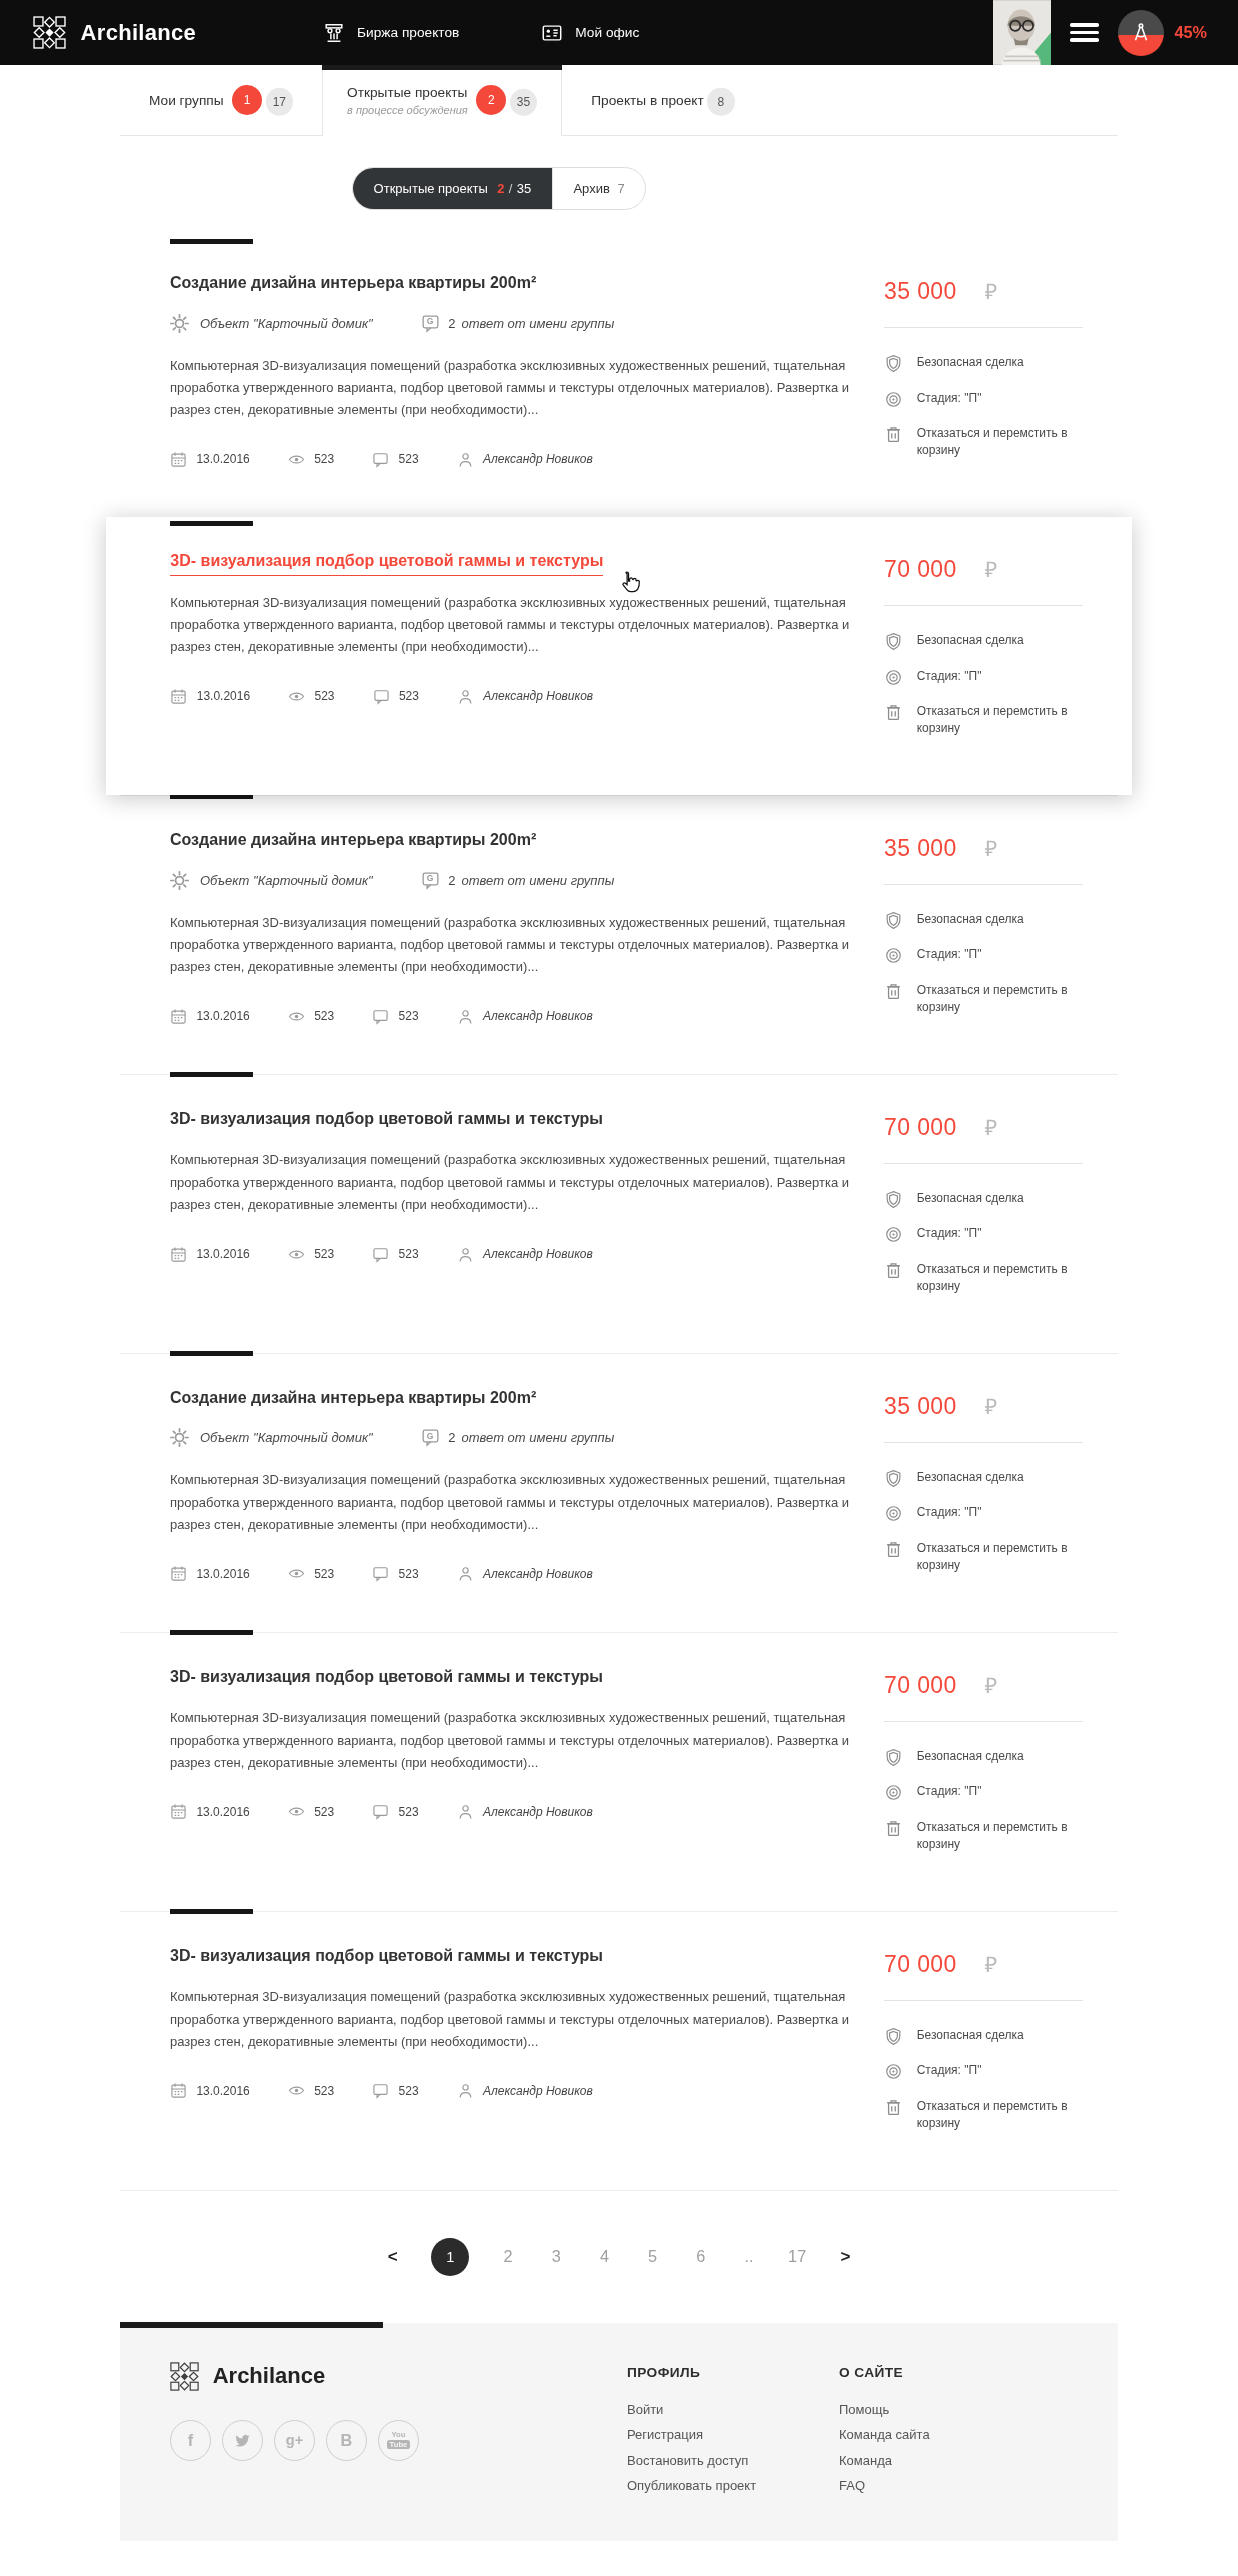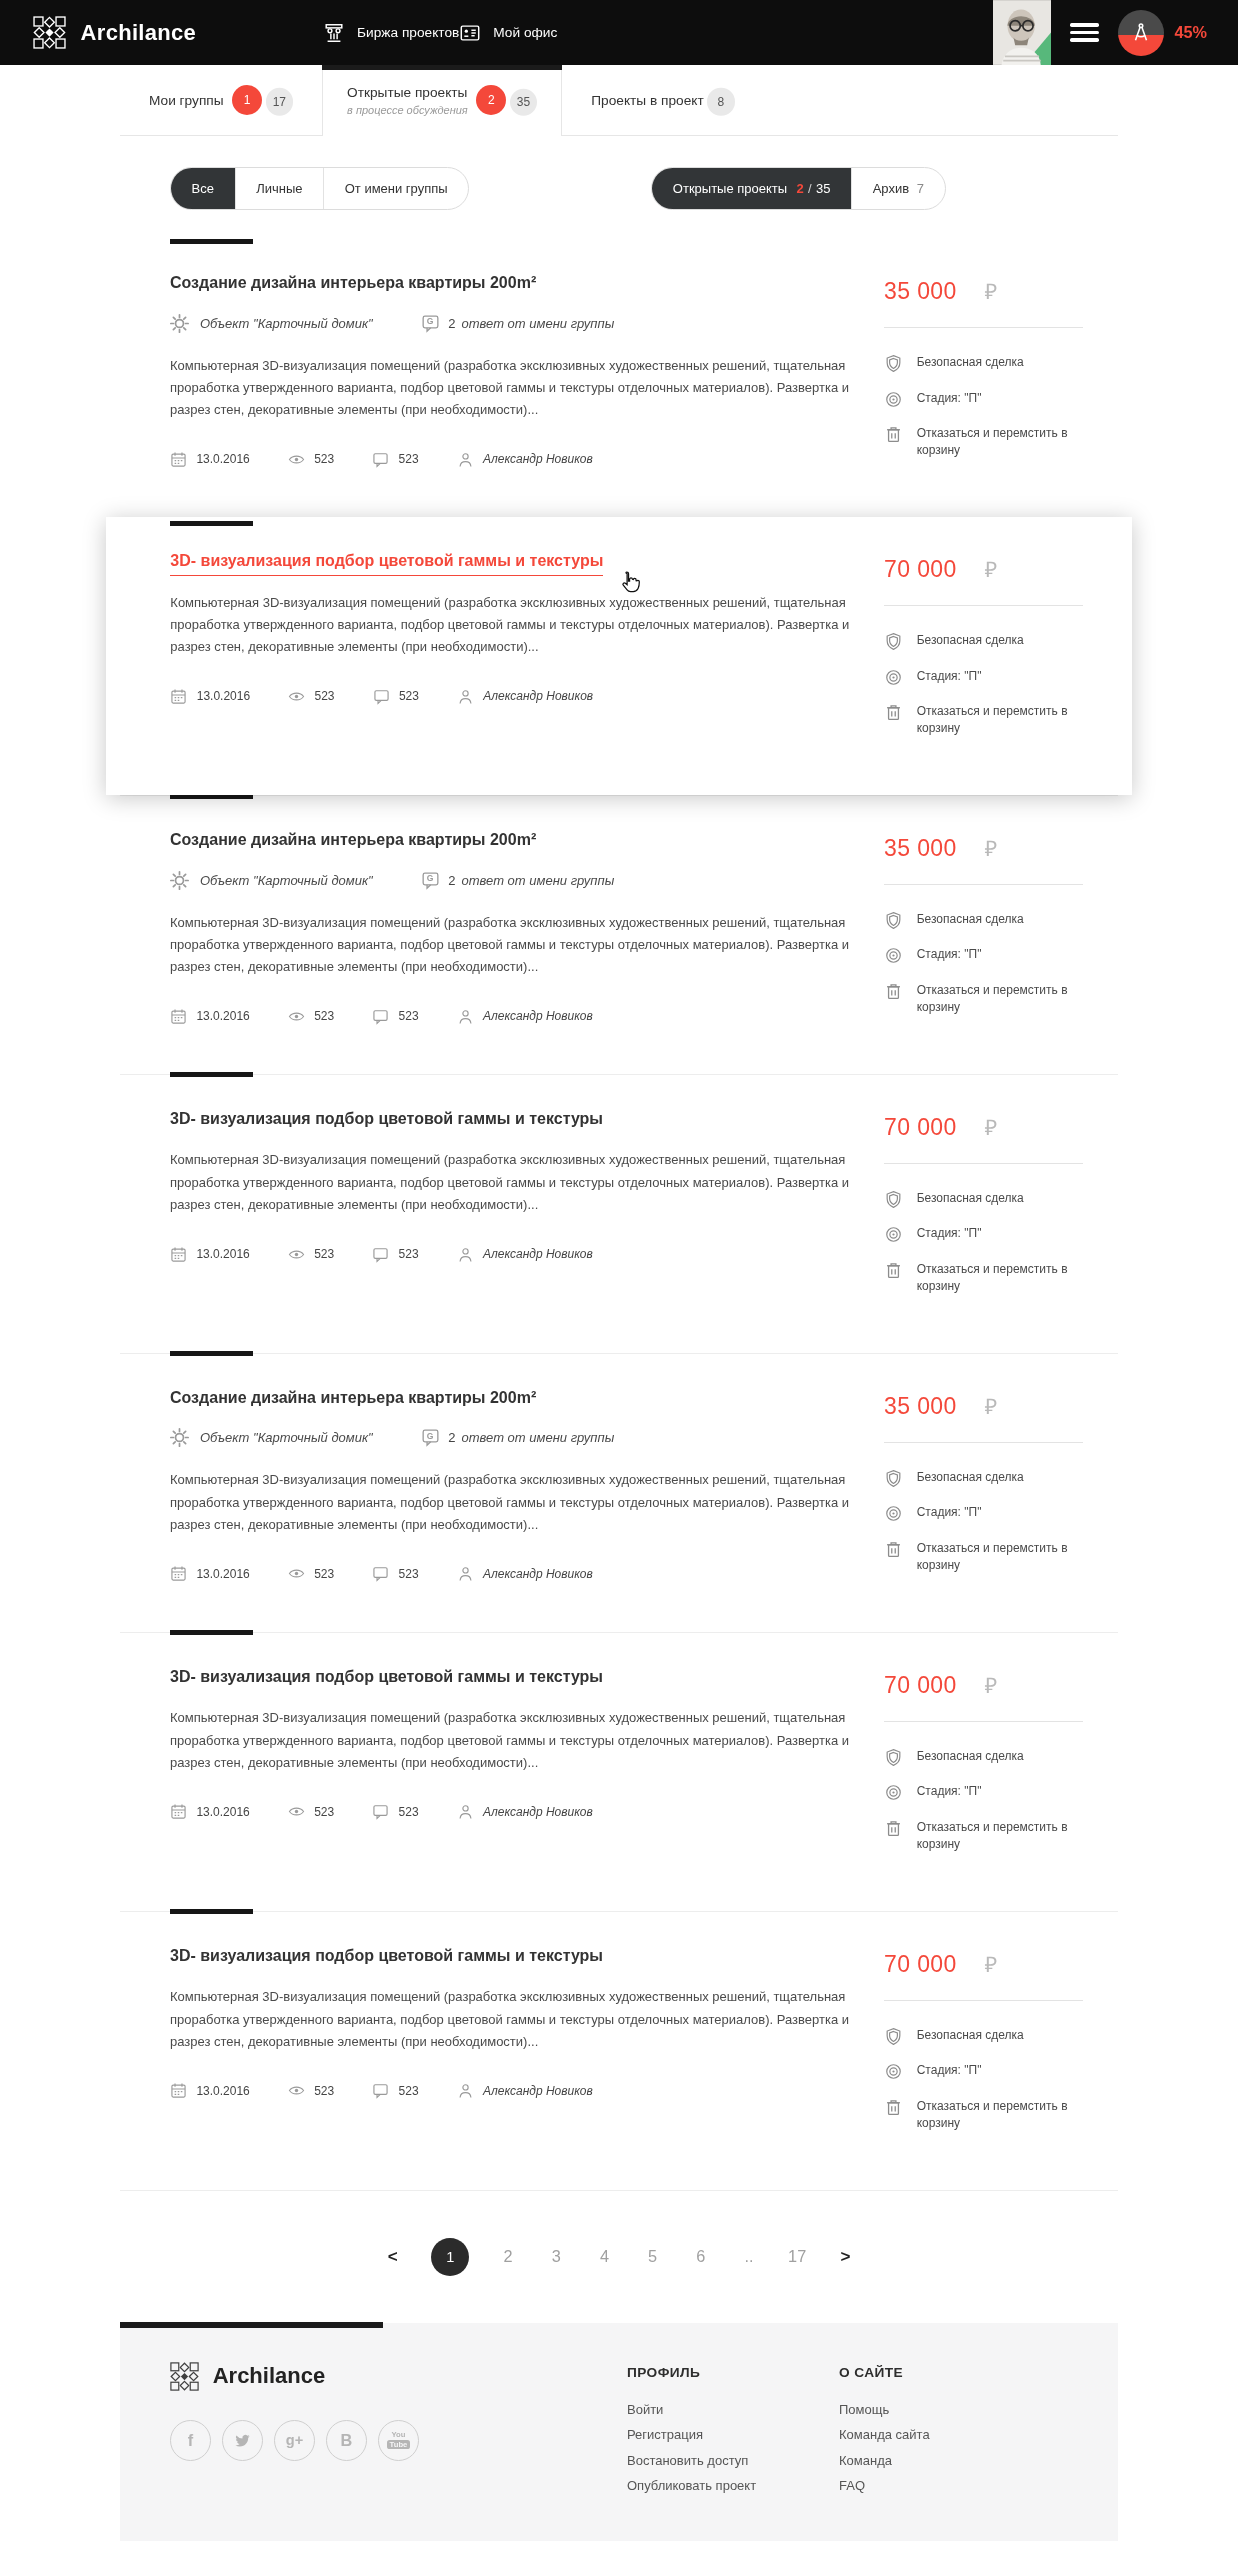--- a/index.html
+++ b/index.html
@@ -6,21 +6,21 @@
   body{width:1238px;font-family:"Liberation Sans",sans-serif;color:#333;position:relative;}
   svg{display:block;}
   .ic{width:17px;height:17px;color:#9a9a9a;}
   .ic2{width:19px;height:19px;color:#8c8c8c;flex:none;}
 
   
   .header{height:65px;background:#0d0d0d;display:flex;align-items:center;}
   .brand{display:flex;align-items:center;gap:14.6px;padding-left:33px;}
   .brand .logo{width:33px;height:33px;color:#fff;}
   .brand-name{color:#fff;font-size:22px;font-weight:700;letter-spacing:0.3px;}
-  .topnav{display:flex;margin-left:127px;}
+  .topnav{display:flex;gap:82px;margin-left:127px;}
   .topnav-item{display:flex;align-items:center;gap:12px;color:#fff;font-size:13.7px;cursor:pointer;}
   .topnav-item .ic{color:#fff;width:22px;height:22px;}
   .h-right{margin-left:auto;display:flex;align-items:center;padding-right:31px;}
   .avatar{width:58px;height:65px;overflow:hidden;flex:none;}
   .burger{margin-left:19px;width:29px;cursor:pointer;}
   .burger span{display:block;height:3.4px;border-radius:1.7px;background:#fff;margin:4.3px 0;}
   .prog-badge{margin-left:19px;width:46px;height:46px;border-radius:50%;
     background:linear-gradient(to top,#f4483a 45%,#4a4a4a 45%);
     display:flex;align-items:center;justify-content:center;flex:none;}
   .prog-badge svg{width:22px;height:22px;color:#fff;}
@@ -284,31 +284,20 @@
       <span class="badge red">2</span>
       <span class="badge gray">35</span>
     </div>
     <div class="tab">
       <span>Проекты в проект</span>
       <span class="badge gray">8</span>
     </div>
   </div>
 
   <div class="filters">
-    <div class="pill-group">
-      <div class="pill dark">
-        <span>Все</span>
-      </div>
-      <div class="pill">
-        <span>Личные</span>
-      </div>
-      <div class="pill">
-        <span>От имени группы</span>
-      </div>
-    </div>
     <div class="pill-group group2">
       <div class="pill dark">
         <span>Открытые проекты</span>
         <span class="cnt-red">2</span>
         <span class="cnt-sep">/</span>
         <span>35</span>
       </div>
       <div class="pill">
         <span>Архив</span>
         <span class="cnt-gray">7</span>

